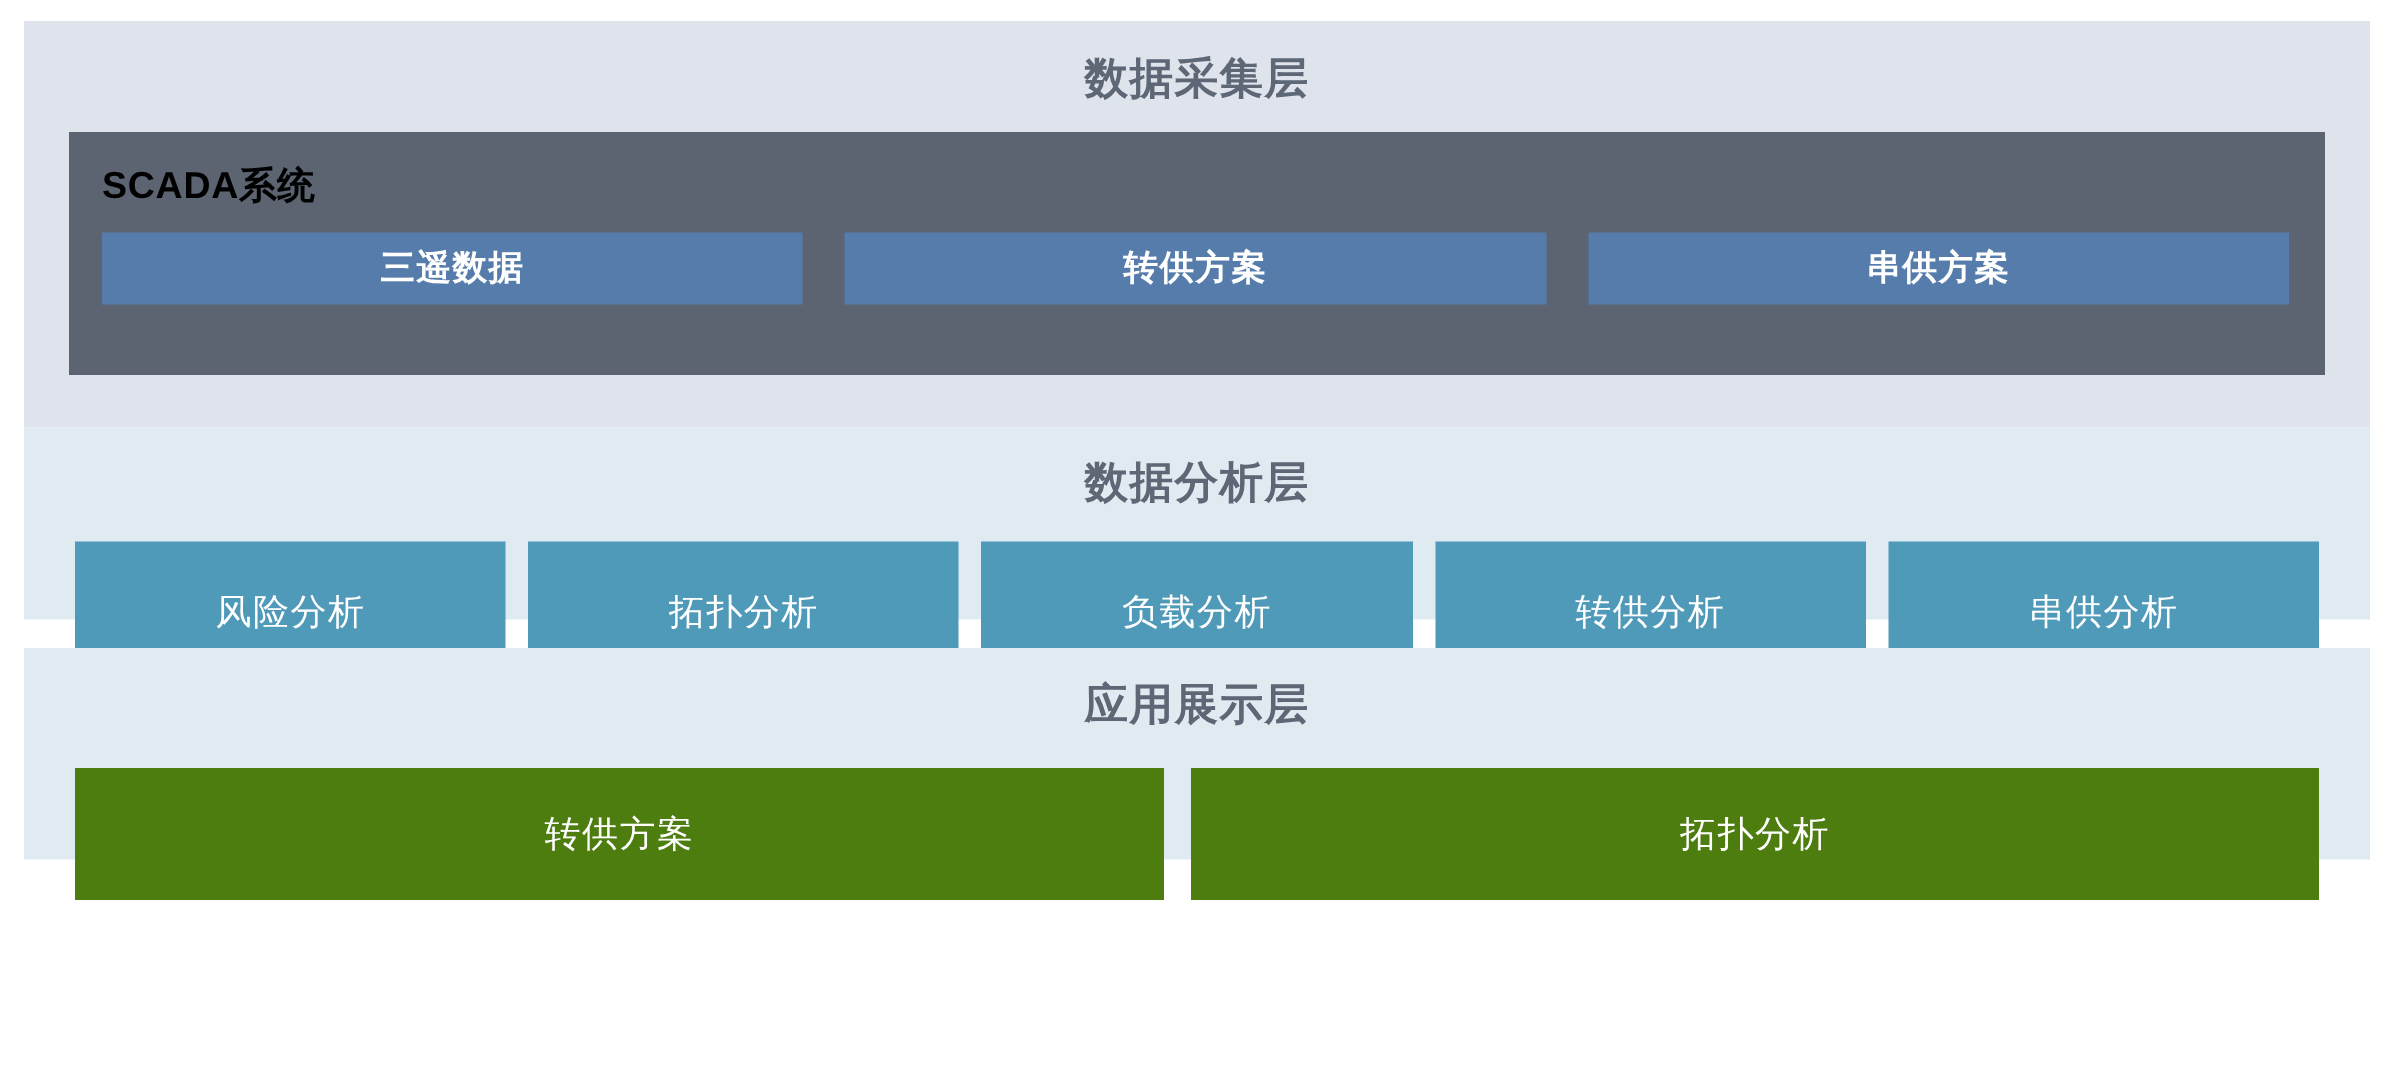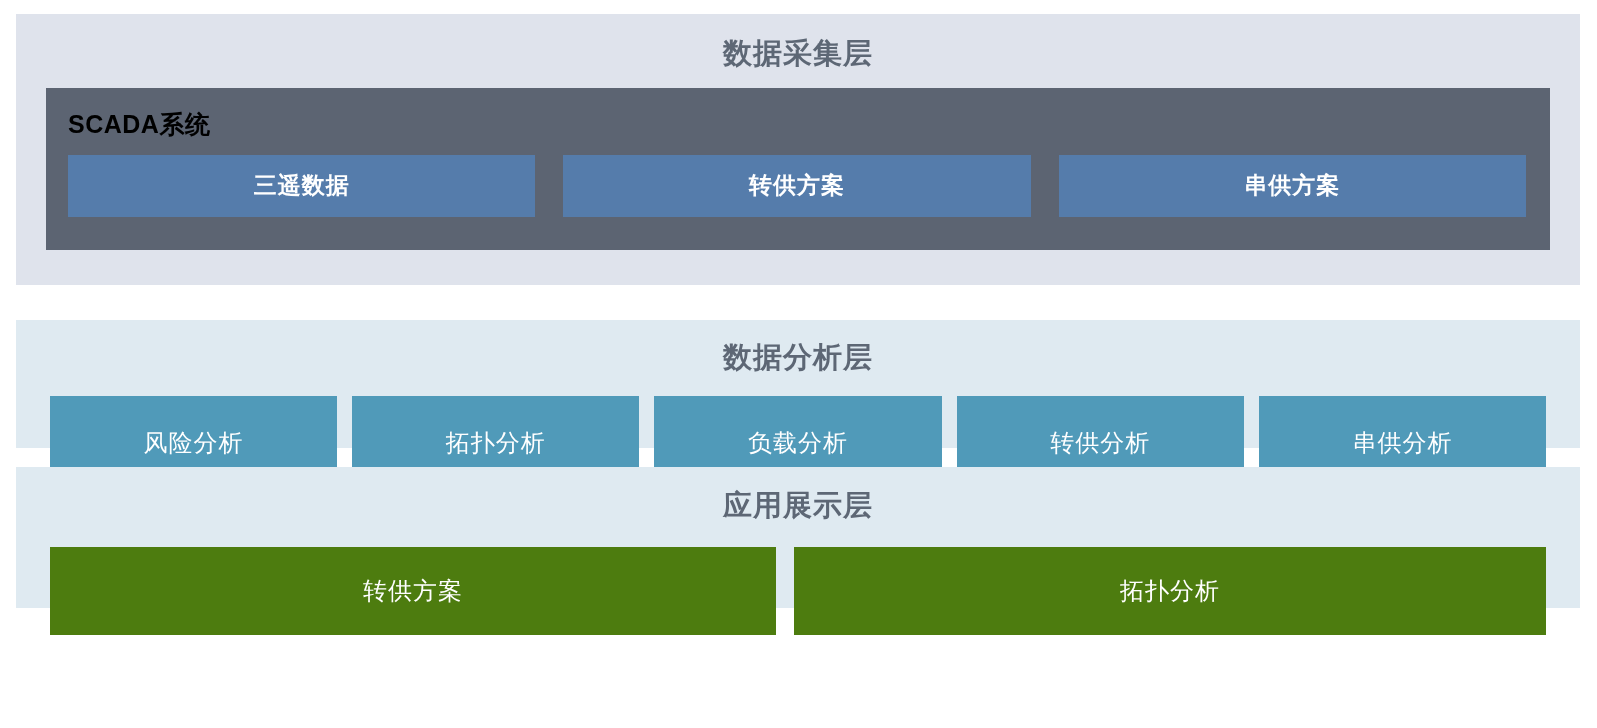--- a/index.html
+++ b/index.html
@@ -30,21 +30,20 @@
     padding: 18px 30px 22px 30px;
     height: 271px;
     flex: none;
   }
   .layer-analysis {
     background: #dfeaf1;
     box-sizing: border-box;
     padding: 16px 34px 20px 34px;
     height: 128px;
     flex: none;
-    margin-top: 35px;
   }
   .layer-application {
     background: #dfeaf1;
     box-sizing: border-box;
     padding: 17px 34px 22px 34px;
     height: 141px;
     flex: none;
     margin-top: 19px;
   }
 
@@ -75,21 +74,21 @@
     margin: 3px 0 16px 0;
     line-height: 1.2;
   }
   .scada-row {
     display: flex;
     gap: 28px;
   }
   .scada-box {
     flex: 1 1 0;
     background: #557cab;
-    height: 62px;
+    height: 48px;
     display: flex;
     align-items: center;
     justify-content: center;
     color: #ffffff;
     font-weight: bold;
     font-size: 23px;
     letter-spacing: 1px;
   }
 
   

